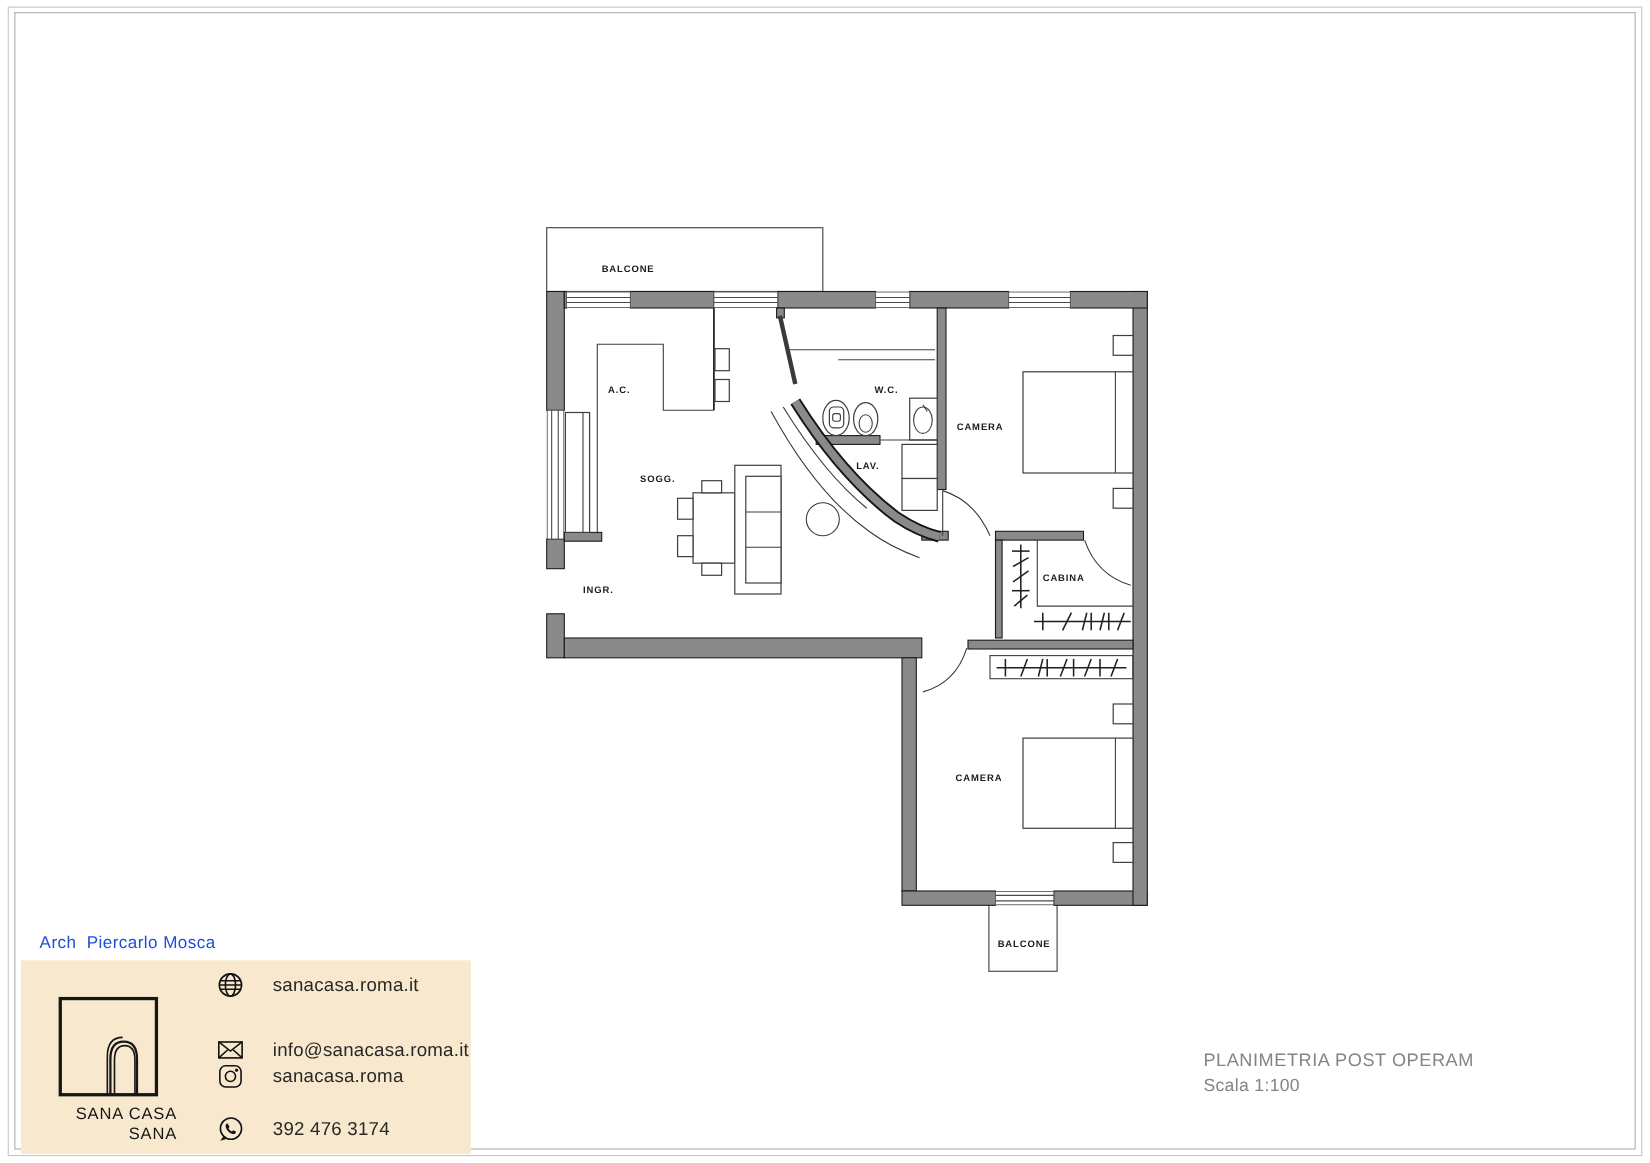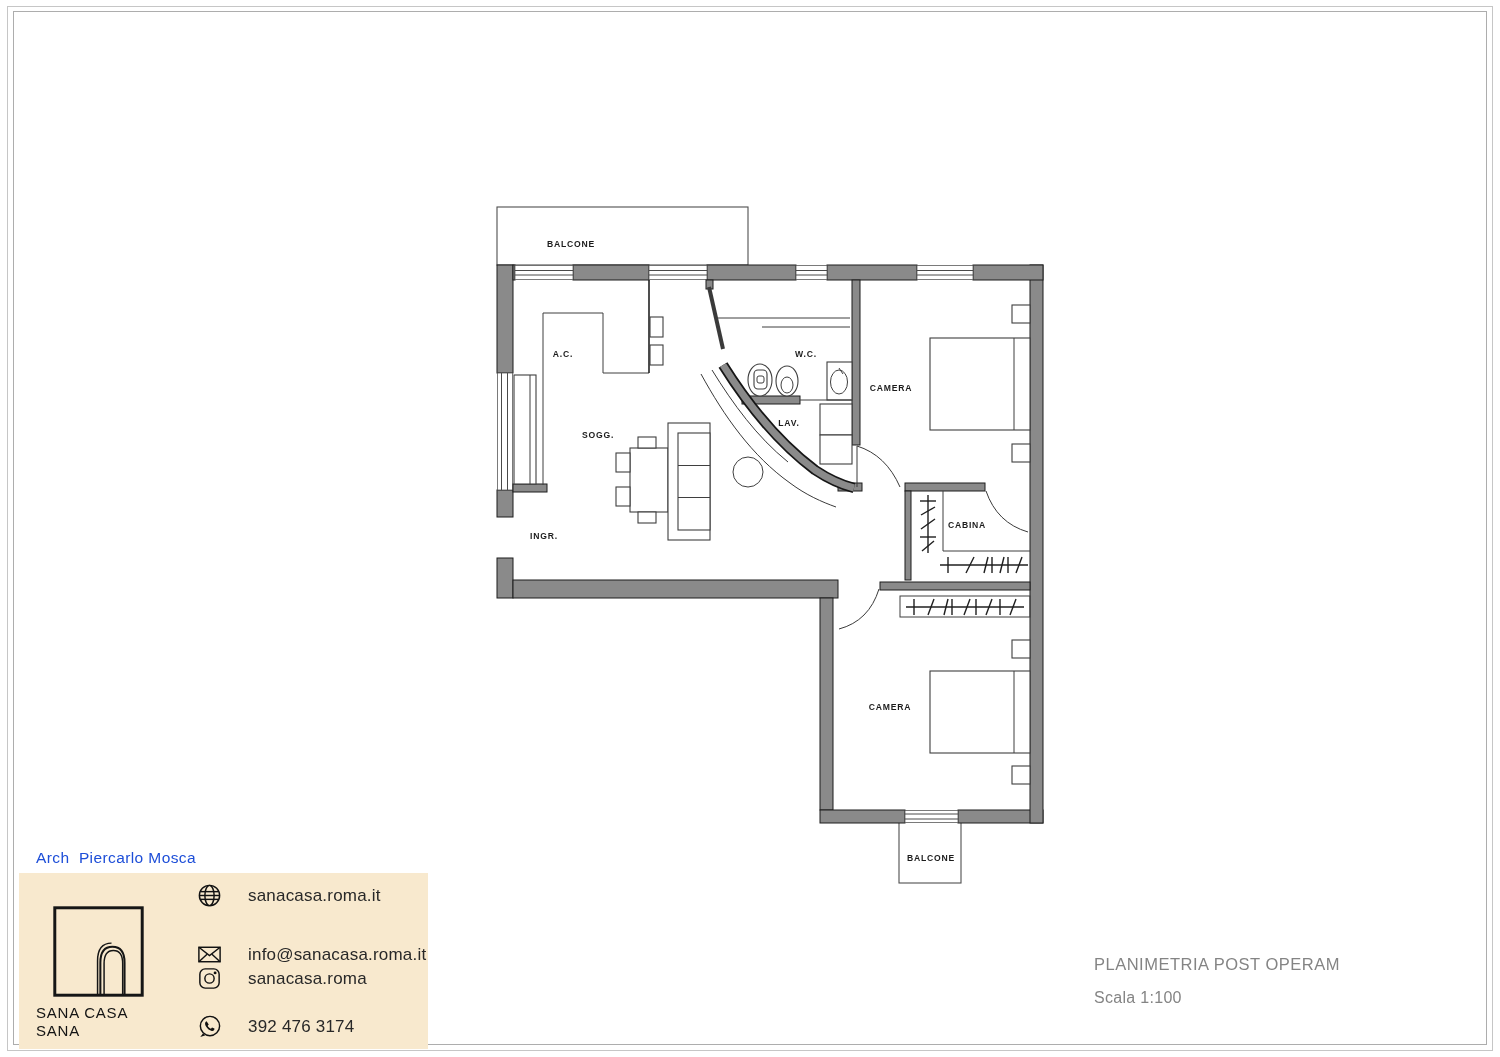--- a/index.html
+++ b/index.html
@@ -25,31 +25,31 @@
   .balc{fill:#fff;stroke:#4f4f4f;stroke-width:1.1}
   .arc{stroke:#3a3a3a;stroke-width:1;fill:none}
   .rlabel{font-size:8.6px;font-weight:600;letter-spacing:.8px;fill:var(--label);
     text-anchor:middle}
   .hang{stroke:#1f1f1f;stroke-width:1.4;fill:none}
   .architect{position:absolute;left:36px;top:849px;font-size:15.5px;color:#1d4ed8;
     letter-spacing:.4px;white-space:pre}
   .brandbox{position:absolute;left:19px;top:873px;width:409px;height:176px;
     background:var(--accent-box)}
   .logo{position:absolute;left:52px;top:905px;width:93px;height:93px}
-  .brandname{position:absolute;left:36px;width:125px;text-align:left;
+  .brandname{position:absolute;left:36px;width:125px;text-align:right;
     font-size:15px;letter-spacing:.8px;color:#141414}
   .brand1{top:1004px}.brand2{top:1022px}
   .contact-row{position:absolute;left:196px;height:27px;display:flex;
     align-items:center;gap:25px}
   .contact-row svg{width:27px;height:27px;flex:0 0 27px}
   .contact-row span{font-size:17px;color:var(--dark-text);letter-spacing:.2px}
   .cicon{stroke:#111;stroke-width:1.5;fill:none}
   .drawinfo{position:absolute;left:1094px;top:955px;color:var(--muted-text)}
   .drawinfo .t1{font-size:16.5px;letter-spacing:.5px}
-  .drawinfo .t2{font-size:16px;margin-top:15px;letter-spacing:.3px}
+  .drawinfo .t2{font-size:16px;margin-top:5px;letter-spacing:.3px}
 </style>
 </head>
 <body>
 
 <div class="sheet">
   <div class="border-outer"></div>
   <div class="border-inner"></div>
 
   <svg class="plan" viewBox="0 0 1500 1057">
 

